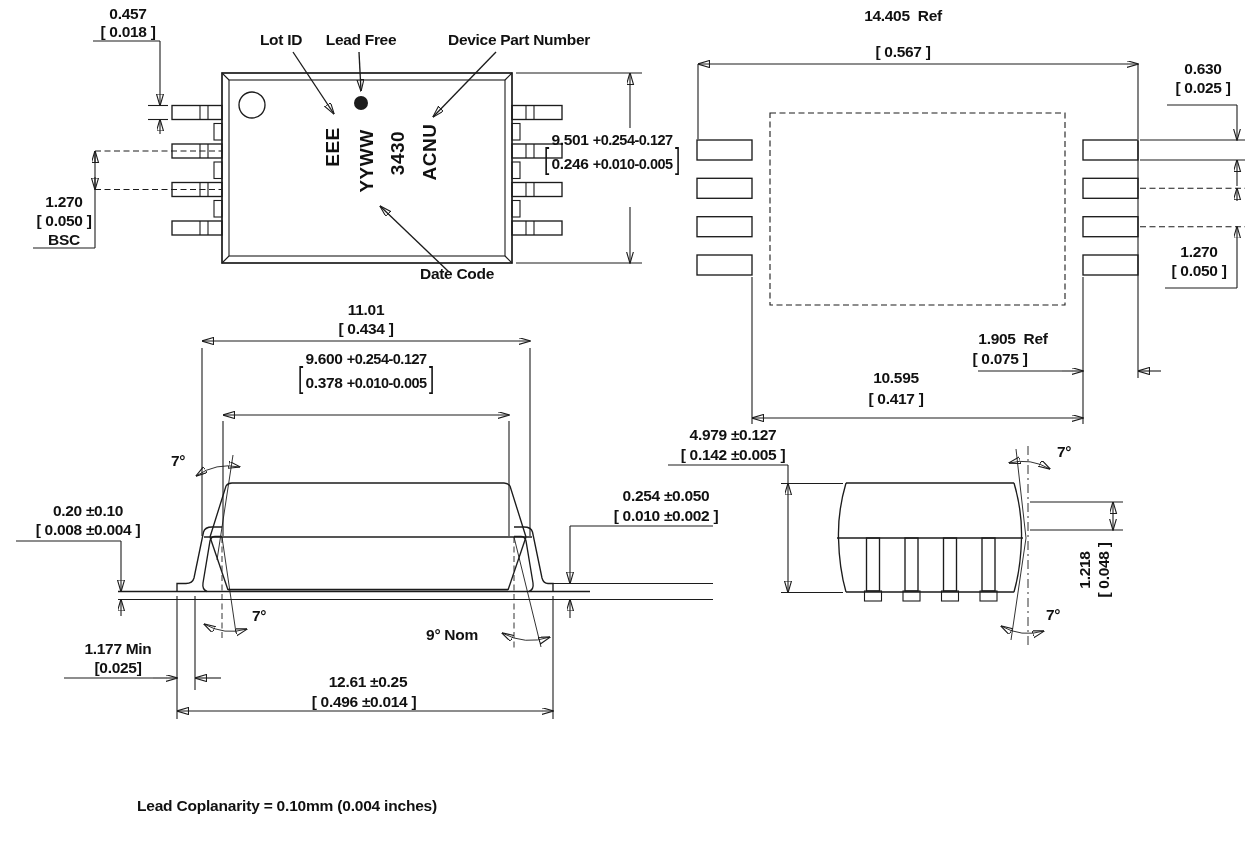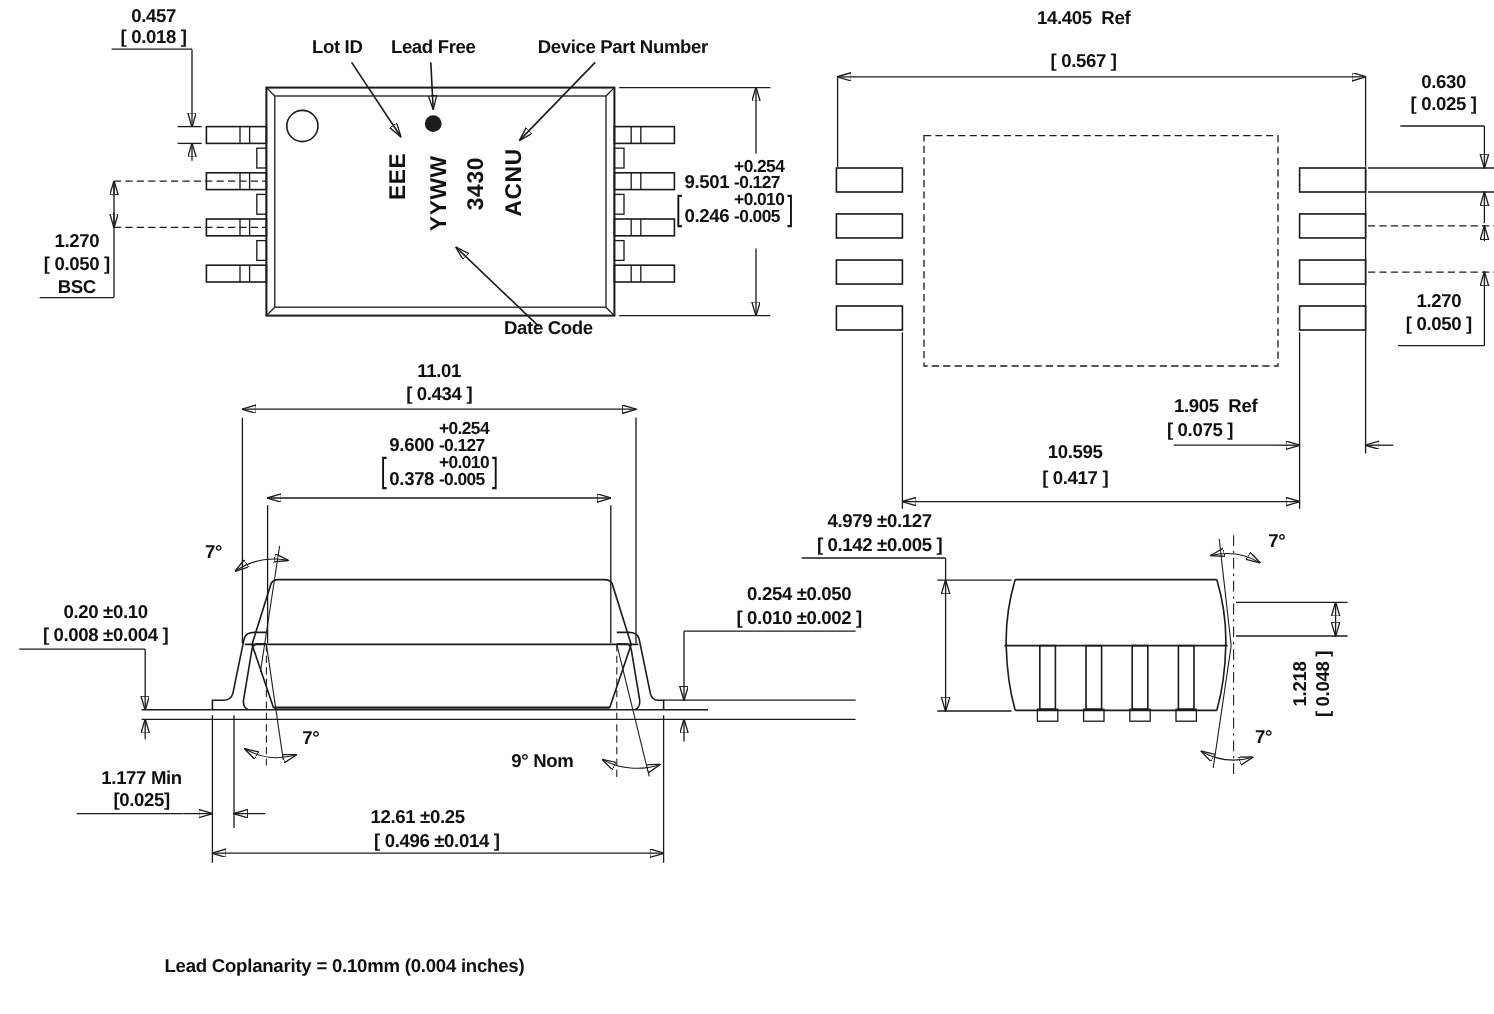--- a/index.html
+++ b/index.html
@@ -12,21 +12,21 @@
   svg .dsh{stroke-dasharray:6 3.5}
   svg .cl{stroke-dasharray:9 4 2 4}
   svg .blk{fill:#1c1c1c;stroke:none}
   .t{position:absolute;font-weight:700;font-size:15.5px;letter-spacing:-0.3px;white-space:pre;
      transform:translateX(-50%);line-height:17px;color:#111}
   .rot{transform:translate(-50%,-50%) rotate(-90deg)}
   .mark{font-size:19px;letter-spacing:.5px}
   .toldim{position:absolute;transform:translateX(-50%);display:flex;flex-direction:column;align-items:center;
           color:#111;font-weight:700;font-size:15.5px;letter-spacing:-0.3px;white-space:pre}
   .trow{display:flex;align-items:flex-end;gap:4px;line-height:15px}
-  .stack{display:flex;flex-direction:column;font-size:14.5px;line-height:14px;letter-spacing:-0.5px;text-align:left}
+  .stack{display:flex;font-size:14.5px;line-height:14px;letter-spacing:-0.5px;text-align:left}
   .bb{font-weight:400;font-size:29px;line-height:24px;align-self:center;transform:scaleX(.65);display:inline-block;margin:0 -3px}
   .notes{position:absolute;left:137px;top:757px;font-weight:700;font-size:15.5px;letter-spacing:-0.2px;line-height:19.5px;white-space:pre}
 </style>
 </head>
 <body>
 
 <div id="stage">
 
 <svg id="draw" width="1245" height="845" viewBox="0 0 1245 845">
   <defs>
@@ -324,21 +324,21 @@
 <div class="t" style="left:178px;top:452px">7°</div>
 <div class="t" style="left:259px;top:607px">7°</div>
 <div class="t" style="left:452px;top:626px">9° Nom</div>
 
 <div class="t" style="left:88px;top:502px">0.20 ±0.10</div>
 <div class="t" style="left:88px;top:521px">[ 0.008 ±0.004 ]</div>
 <div class="t" style="left:666px;top:487px">0.254 ±0.050</div>
 <div class="t" style="left:666px;top:507px">[ 0.010 ±0.002 ]</div>
 <div class="t" style="left:118px;top:640px">1.177 Min</div>
 <div class="t" style="left:118px;top:659px">[0.025]</div>
-<div class="t" style="left:348px;top:673px">12.61 ±0.25</div>
+<div class="t" style="left:368px;top:673px">12.61 ±0.25</div>
 <div class="t" style="left:364px;top:693px">[ 0.496 ±0.014 ]</div>
 
 <div class="t" style="left:733px;top:426px">4.979 ±0.127</div>
 <div class="t" style="left:733px;top:446px">[ 0.142 ±0.005 ]</div>
 <div class="t" style="left:1064px;top:443px">7°</div>
 <div class="t" style="left:1053px;top:606px">7°</div>
 <div class="t rot" style="left:1084px;top:570px">1.218</div>
 <div class="t rot" style="left:1103px;top:570px">[ 0.048 ]</div>
 
 <div class="notes">

